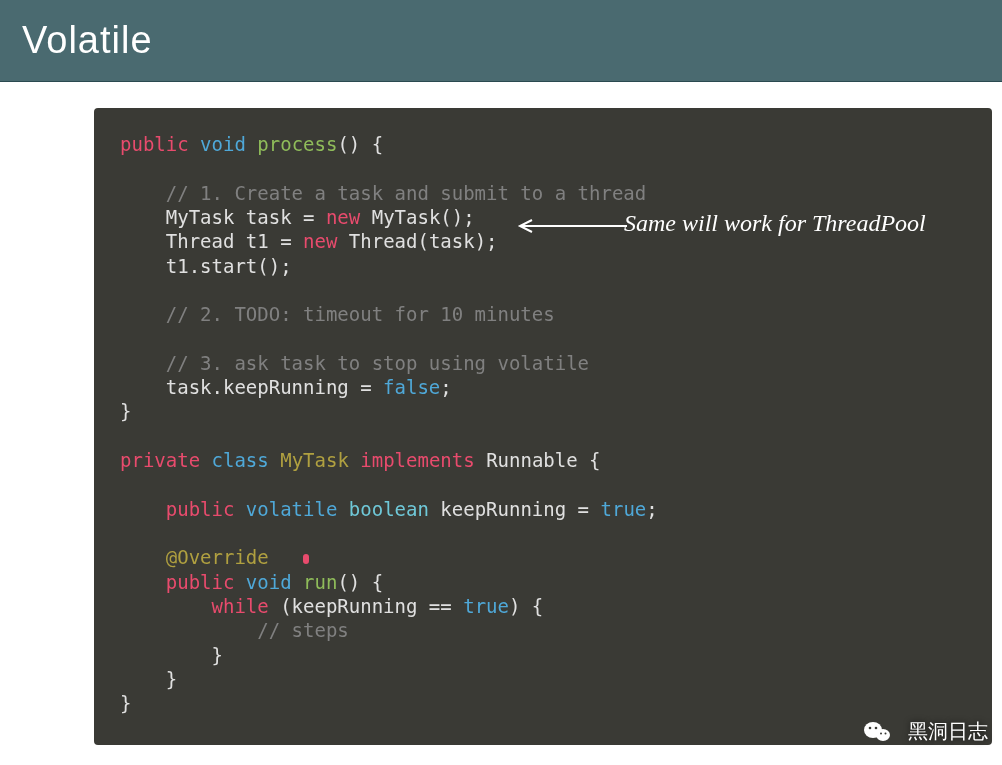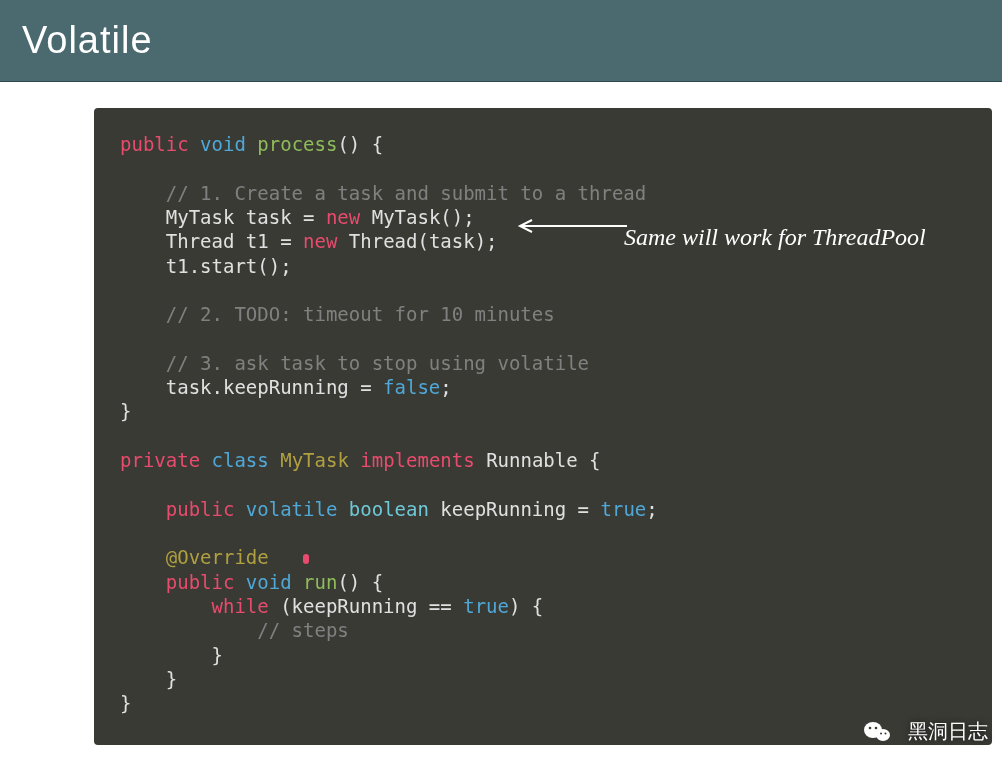--- a/index.html
+++ b/index.html
@@ -116,21 +116,21 @@
 <span class="plain">        </span><span class="kw-red">while</span><span class="plain"> (keepRunning == </span><span class="kw-bool">true</span><span class="plain">) {</span>
 <span class="plain">            </span><span class="comment">// steps</span>
 <span class="plain">        </span><span class="plain">}</span>
 <span class="plain">    </span><span class="plain">}</span>
 <span class="plain">}</span></pre>
 
     <svg class="arrow" style="left:418px; top:108px;" width="120" height="20">
       <line x1="115" y1="10" x2="10" y2="10" stroke="#ffffff" stroke-width="2"></line>
       <polyline points="20,4 8,10 20,16" stroke="#ffffff" stroke-width="2" fill="none"></polyline>
     </svg>
-    <div class="annotation" style="left:530px; top:114px;">Same will work for ThreadPool</div>
+    <div class="annotation" style="left:530px; top:100px;">Same will work for ThreadPool</div>
   </div>
 
   <div class="watermark">
     <span class="icon">
       <svg width="28" height="24" viewBox="0 0 28 24">
         <ellipse cx="10" cy="10" rx="9" ry="8" fill="#ffffff"></ellipse>
         <ellipse cx="20" cy="15" rx="7" ry="6" fill="#ffffff"></ellipse>
         <circle cx="7" cy="8" r="1.3" fill="#3a3a35"></circle>
         <circle cx="13" cy="8" r="1.3" fill="#3a3a35"></circle>
         <circle cx="18" cy="13.5" r="1" fill="#3a3a35"></circle>

